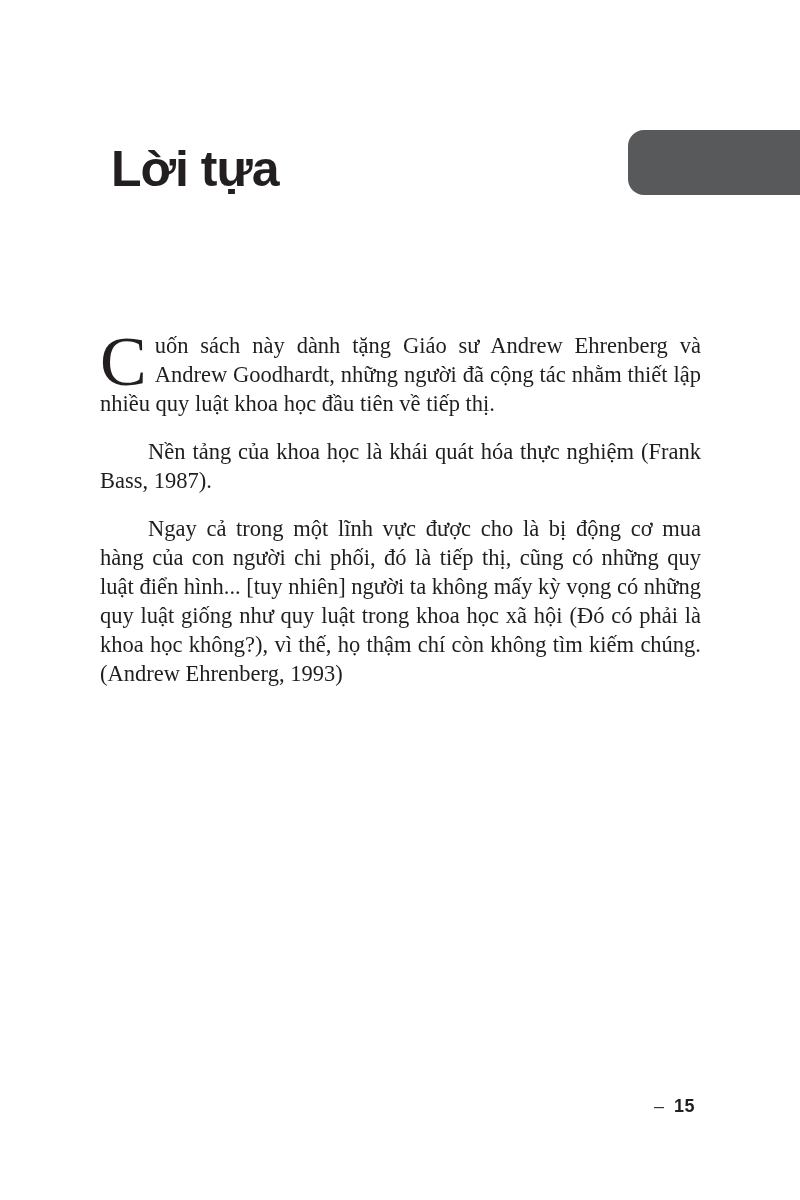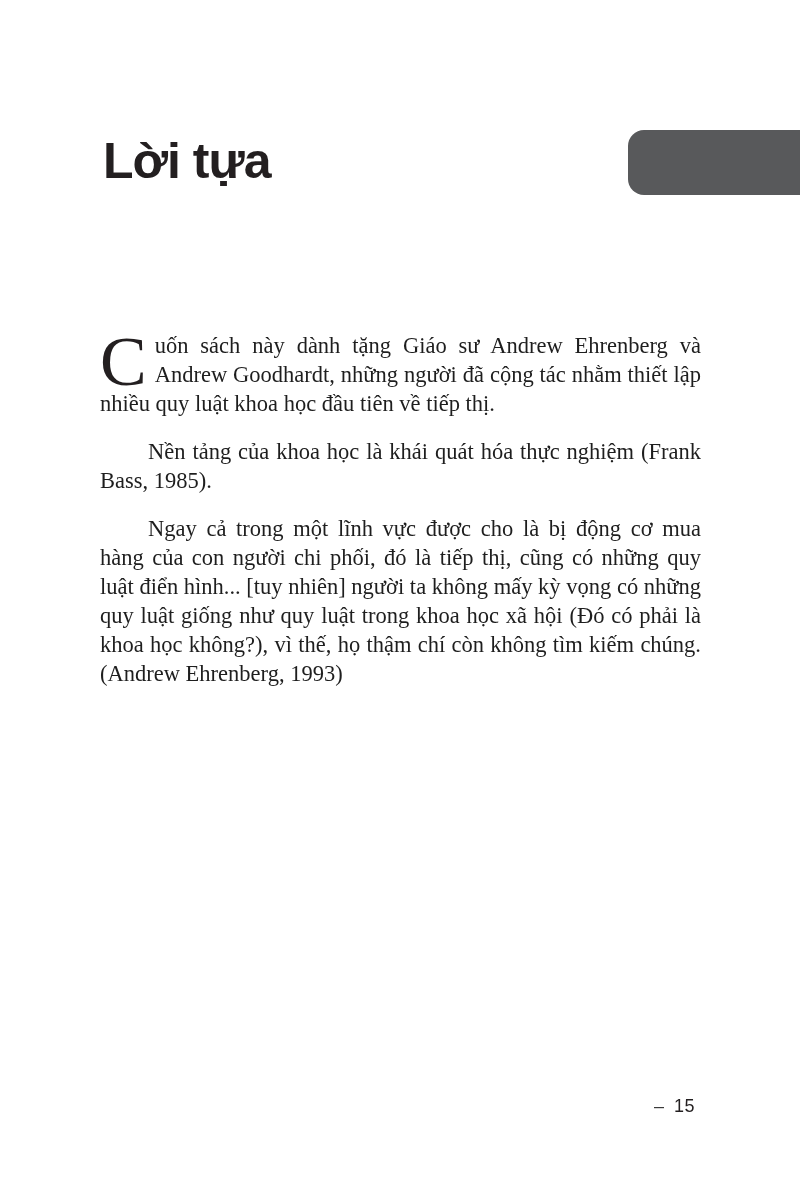--- a/index.html
+++ b/index.html
@@ -9,21 +9,21 @@
     height: 1200px;
     background: #ffffff;
     overflow: hidden;
     font-family: "Liberation Serif", serif;
     color: #1e1e1e;
   }
   .chapter-title {
     position: absolute;
     left: 95px;
     top: 124px;
-    margin: 8px;
+    margin: 16px;
     font-family: "Liberation Sans", sans-serif;
     font-weight: 700;
     font-size: 50px;
     letter-spacing: -1px;
     color: #231f20;
   }
   .chapter-tab {
     position: absolute;
     top: 130px;
     right: 0;
@@ -55,36 +55,36 @@
     top: 1096px;
     right: 105px;
     display: flex;
     align-items: center;
     gap: 10px;
     font-family: "Liberation Sans", sans-serif;
     font-size: 18px;
     color: #231f20;
   }
   .footer .dash { font-weight: 400; color: #3a3a3a; }
-  .footer .page-num { font-weight: 400; letter-spacing: 0.5px; }
+  .footer .page-num { font-weight: 700; letter-spacing: 0.5px; }
 </style>
 </head>
 <body>
 
 <div class="page">
 
   <h1 class="chapter-title">Lời tựa</h1>
 
   <div class="chapter-tab" style="background: rgb(88, 89, 91);"></div>
 
   <div class="content">
     <p>
       <span class="dropcap">C</span><span>uốn sách này dành tặng Giáo sư Andrew Ehrenberg và Andrew Goodhardt, những người đã cộng tác nhằm thiết lập nhiều quy luật khoa học đầu tiên về tiếp thị.</span>
     </p>
-    <p class="indented">Nền tảng của khoa học là khái quát hóa thực nghiệm (Frank Bass, 1985).</p>
+    <p class="indented">Nền tảng của khoa học là khái quát hóa thực nghiệm (Frank Bass, 1987).</p>
     <p class="indented">Ngay cả trong một lĩnh vực được cho là bị động cơ mua hàng của con người chi phối, đó là tiếp thị, cũng có những quy luật điển hình... [tuy nhiên] người ta không mấy kỳ vọng có những quy luật giống như quy luật trong khoa học xã hội (Đó có phải là khoa học không?), vì thế, họ thậm chí còn không tìm kiếm chúng. (Andrew Ehrenberg, 1993)</p>
   </div>
 
   <div class="footer">
     <span class="dash">–</span>
     <span class="page-num">15</span>
   </div>
 
 </div>
 

